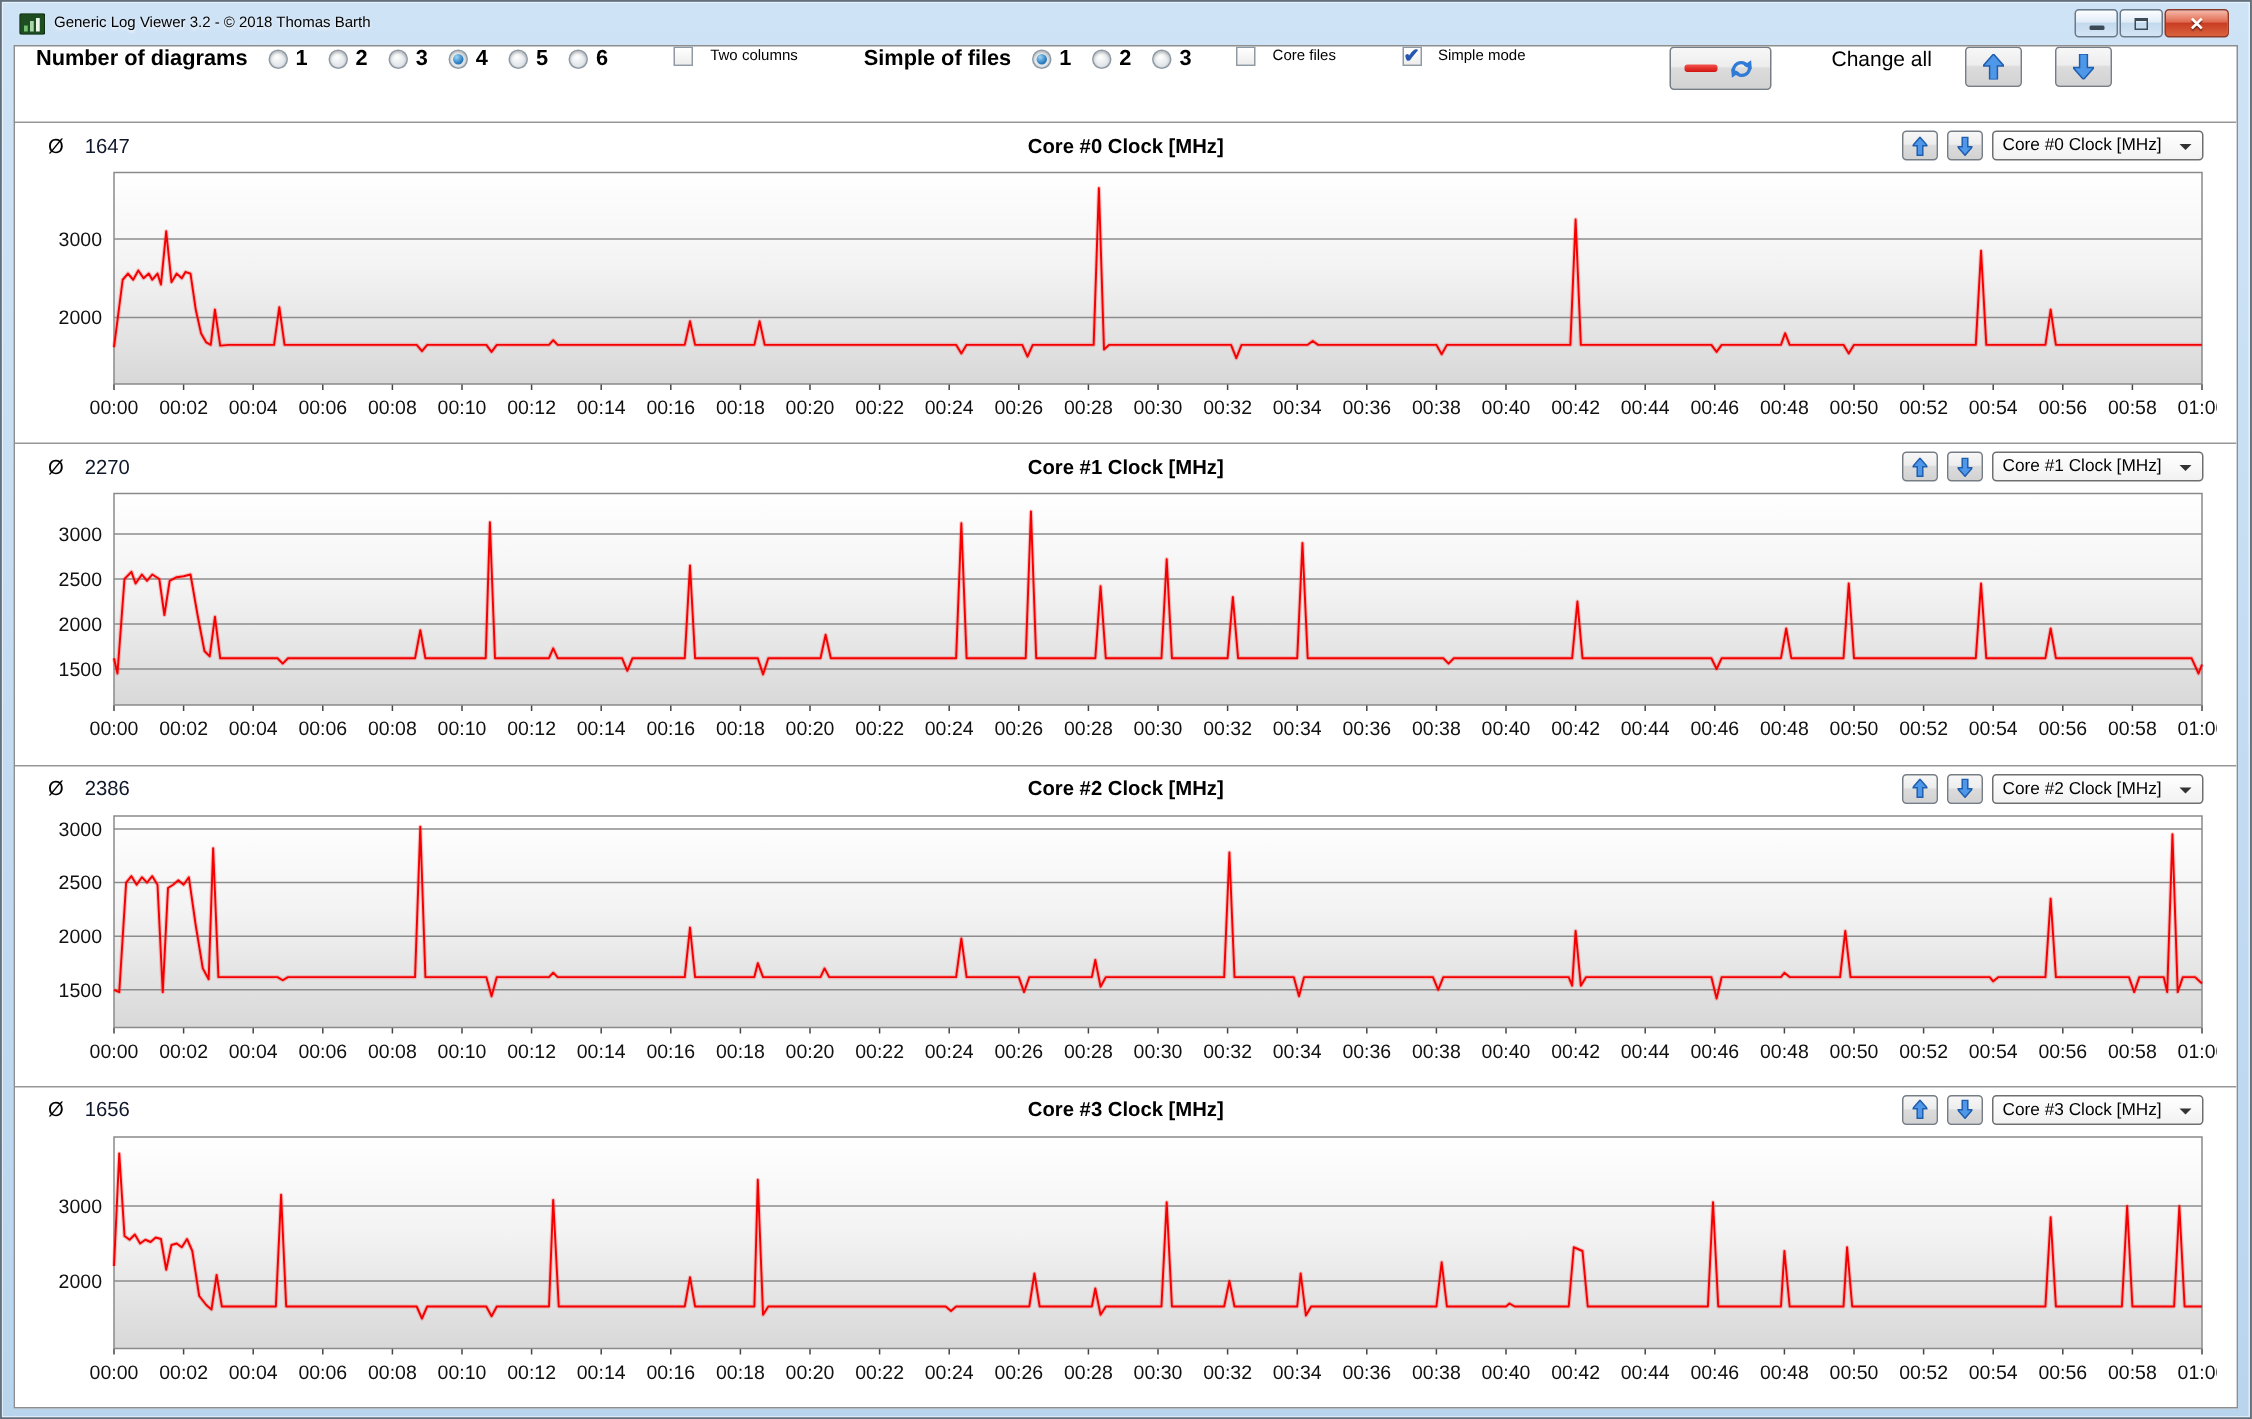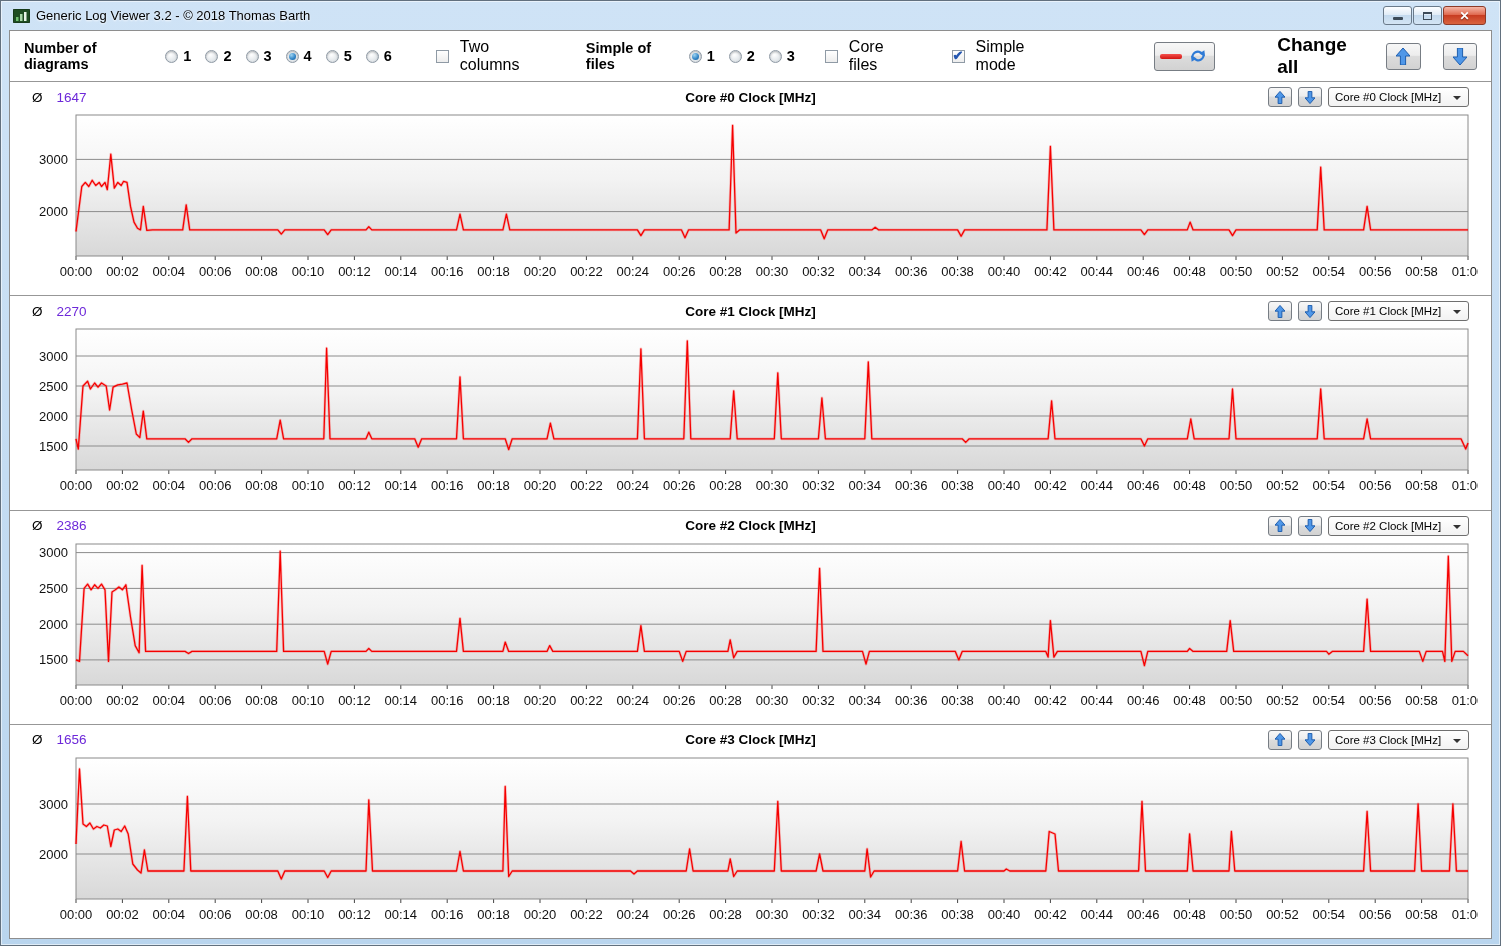--- a/index.html
+++ b/index.html
@@ -2,56 +2,56 @@
 <html><head>
 <meta charset="utf-8">
 <style>
   *{box-sizing:border-box;margin:0;padding:0}
   html,body{background:#555;font-family:"Liberation Sans",sans-serif}
   .window{width:1501px;height:946px;border:1px solid #62707e;background:linear-gradient(#cfe3f6,#b9d5ee);
           padding:0 8px 8px 8px;position:relative;box-shadow:inset 0 0 0 1px rgba(255,255,255,.55)}
   
   .titlebar{height:29px;display:flex;align-items:center;gap:6px;padding:0 4px}
   .app-icon{width:17px;height:14px;flex:0 0 auto}
-  .title-text{font-size:13px;color:#000;text-shadow:0 1px 2px rgba(255,255,255,.9)}
+  .title-text{font-size:10px;color:#000;text-shadow:0 1px 2px rgba(255,255,255,.9)}
   .winbtns{margin-left:auto;display:flex;gap:1px;padding-right:2px}
   .winbtn{width:29px;height:19px;border:1px solid #6a7a8a;border-radius:3px;display:flex;align-items:center;justify-content:center;
           background:linear-gradient(#fdfeff,#e1ecf7 45%,#c3d9ee 50%,#d4e5f4);cursor:pointer}
   .winbtn .dash{width:10px;height:3px;background:#3c4a58;border-radius:1px;margin-top:6px}
   .winbtn .box{width:9px;height:8px;border:1px solid #3c4a58;border-top-width:2px;background:transparent}
   .winbtn.close{width:43px;background:linear-gradient(#f5b7a8,#e06a50 45%,#c83d22 50%,#d9633f);border-color:#8d3a28}
   .winbtn.close .x{color:#fff;font-size:12px;font-weight:bold;text-shadow:0 1px 1px rgba(0,0,0,.45);line-height:1}
   
   .content{background:#fff;border:1px solid #8e8e8e;height:909px;display:flex;flex-direction:column;overflow:hidden}
   
-  .toolbar{height:50px;display:flex;align-items:center;padding:0 14px;flex:0 0 auto}
+  .toolbar{height:50px;display:flex;align-items:flex-start;padding:0 14px;flex:0 0 auto}
   .tb-label{font-size:14.5px;font-weight:bold;color:#000}
   .opt{display:flex;align-items:center;gap:5px;margin-left:14px;cursor:pointer}
   .opt .num{font-size:14.5px;font-weight:bold}
   .rb{width:13px;height:13px;border-radius:50%;border:1px solid #8f9aa5;background:radial-gradient(circle at 40% 35%,#ffffff,#dfe4e8 70%,#cdd4da);box-shadow:inset 0 1px 2px rgba(0,0,0,.25);position:relative;flex:0 0 auto}
   .rb.sel::after{content:'';position:absolute;left:2px;top:2px;width:7px;height:7px;border-radius:50%;
       background:radial-gradient(circle at 35% 30%,#9ed4f2,#2f82c4 60%,#1c5d94)}
   .cb{width:13px;height:13px;border:1px solid #8f9aa5;background:linear-gradient(#ffffff,#ededed);position:relative;flex:0 0 auto}
   .cb.checked::after{content:'✔';position:absolute;left:0;top:-3px;font-size:13px;color:#2456b0;font-weight:bold}
-  .cb-label{font-size:16px;margin-left:6px}
+  .cb-label{font-size:10px;margin-left:6px}
   .cb-label.bold{font-weight:normal}
   .gap-lg{margin-left:44px}
   .btn{border:1px solid #777d84;border-radius:3px;background:linear-gradient(#f7f7f7,#ededed 45%,#dcdcdc 50%,#d2d2d2);
        display:flex;align-items:center;justify-content:center;cursor:pointer}
   .reset-btn{width:68px;height:29px;gap:6px;margin-left:96px}
   .red-dash{width:22px;height:5px;background:linear-gradient(#f4524e,#d11410);border-radius:2px}
-  .changeall{font-size:19px;font-weight:bold;margin-left:62px}
+  .changeall{font-size:14px;font-weight:normal;margin-left:40px}
   .arrow-btn-lg{width:38px;height:27px;margin-left:22px}
   .arrow-btn-lg:first-of-type{margin-left:24px}
   
   .panel{flex:1 1 auto;border-top:1px solid #979797;padding:2px 10px 0 10px;display:flex;flex-direction:column;background:#fff;min-height:0}
   .panel-head{display:grid;grid-template-columns:1fr auto 1fr;align-items:center;height:26px;flex:0 0 auto}
   .avg{display:flex;gap:14px;align-items:center;padding-left:12px;font-size:13.5px}
   .avg .sym{color:#000}
-  .avg .val{color:#6d28d9}
+  .avg .val{color:#0f172a}
   .panel-title{font-size:13.5px;font-weight:bold;text-align:center}
   .panel-ctrls{display:flex;justify-content:flex-end;align-items:center;gap:6px;padding-right:12px}
   .arrow-btn-sm{width:24px;height:20px}
   .combo{width:141px;height:20px;border:1px solid #6f6f6f;border-radius:3px;background:linear-gradient(#ffffff,#f2f2f2);
          display:flex;align-items:center;font-size:11.5px;padding:0 6px;position:relative;cursor:pointer}
   .combo::after{content:'';position:absolute;right:7px;top:8px;border:4px solid transparent;border-top-color:#333}
   .chart-wrap{flex:1 1 auto;min-height:0}
   svg text.ax{font-family:"Liberation Sans",sans-serif;font-size:13px;fill:#111}
 </style>
 </head>

